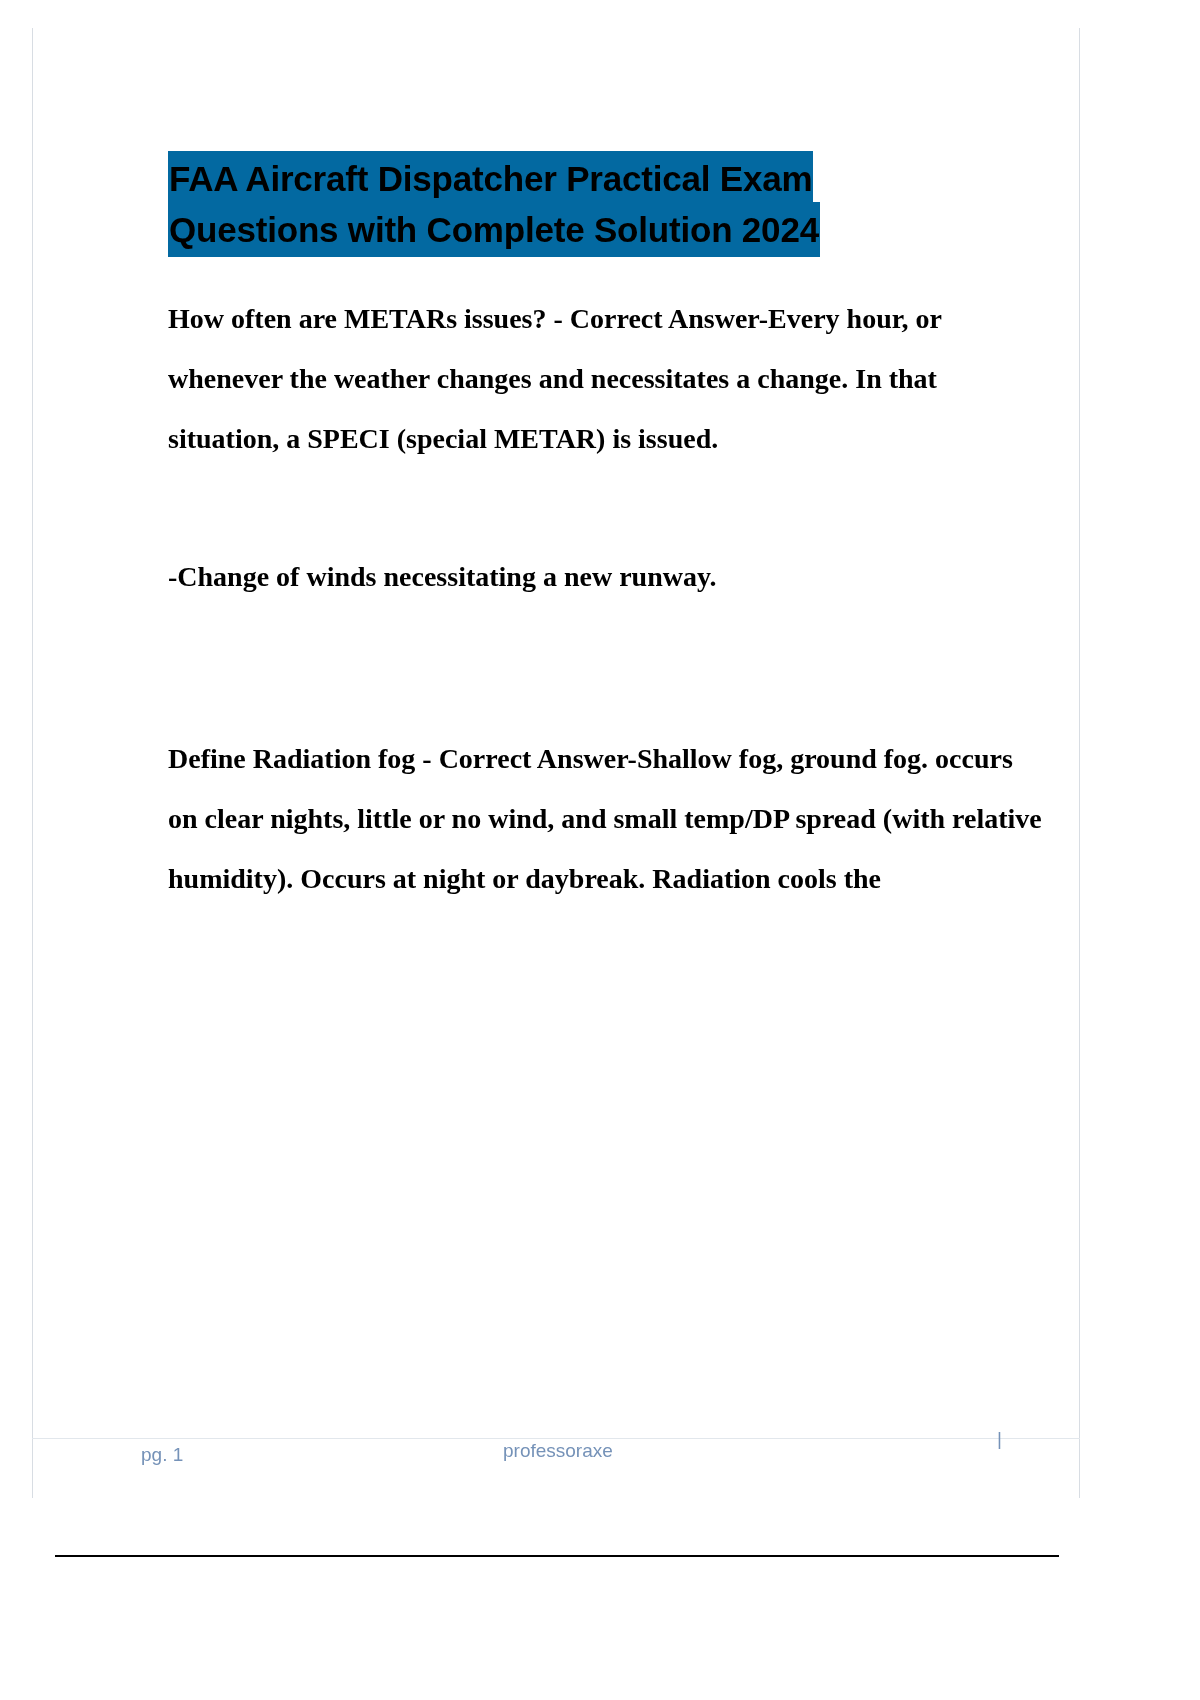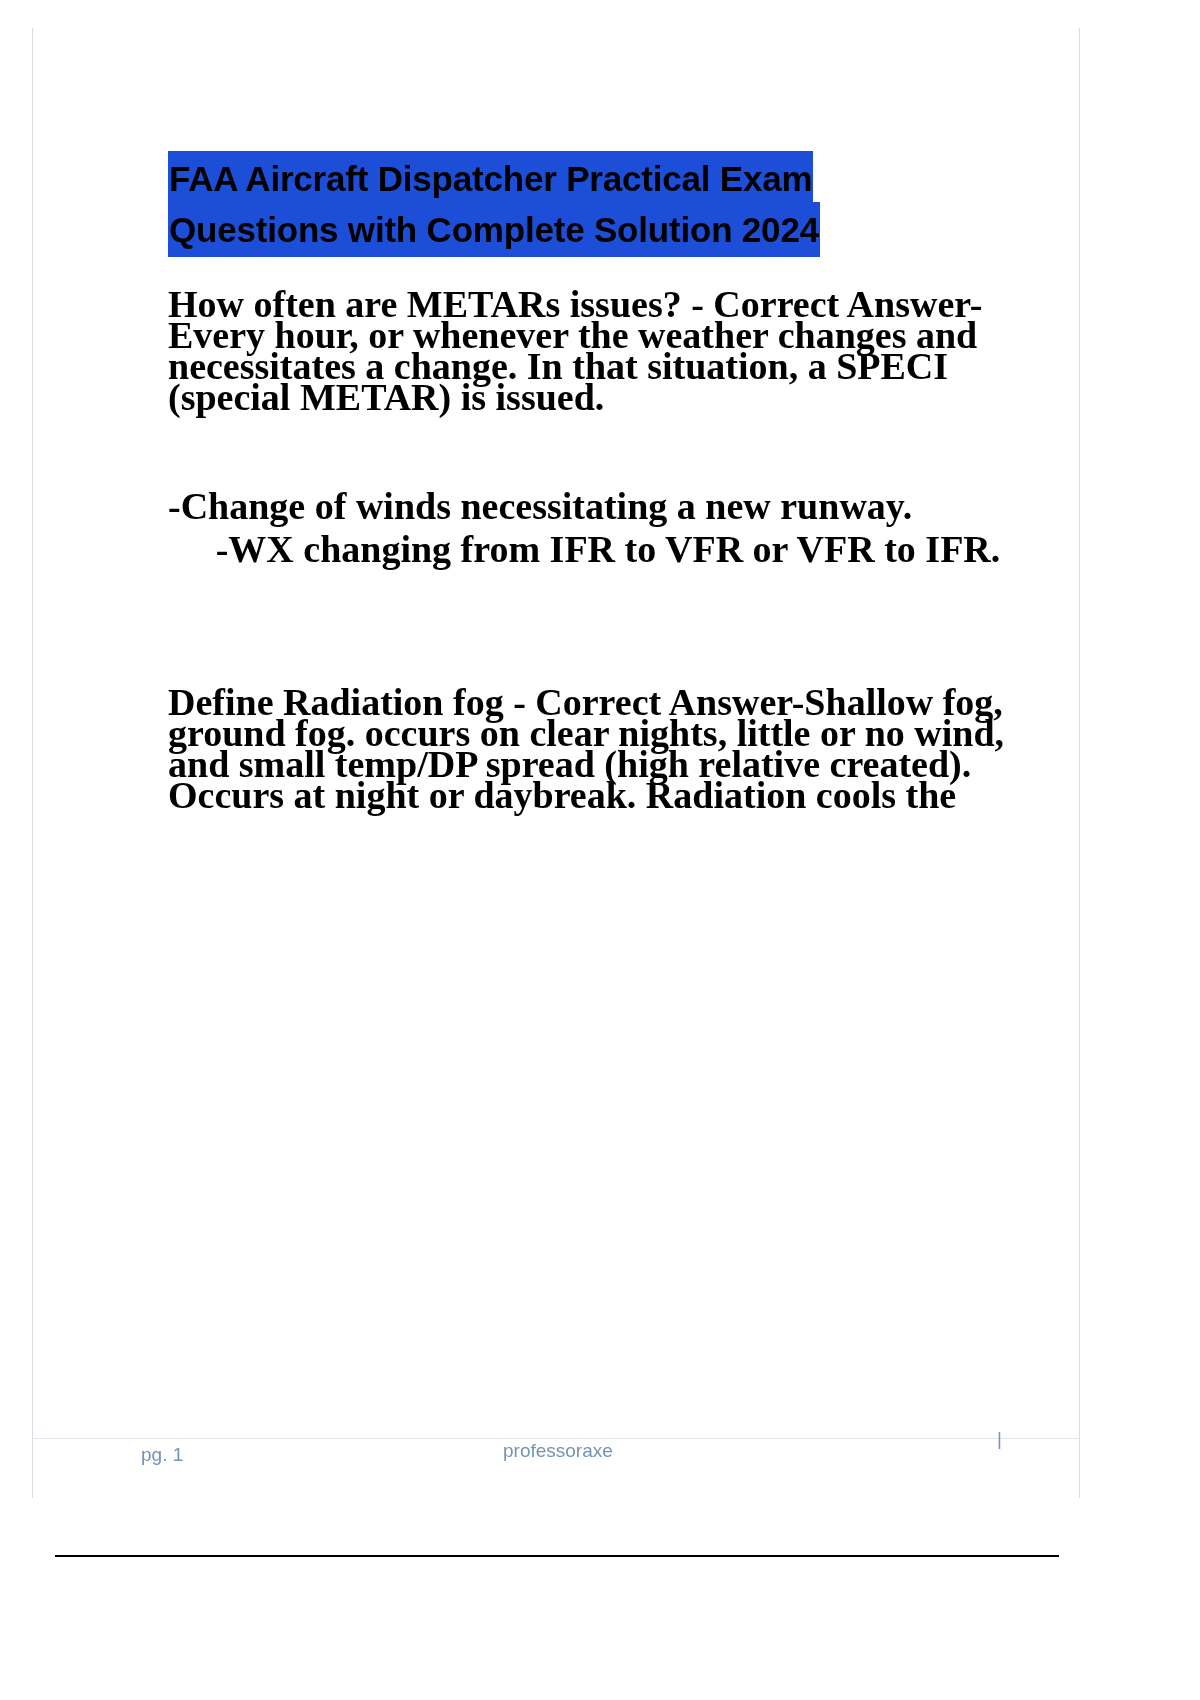--- a/index.html
+++ b/index.html
@@ -62,34 +62,34 @@
   .doc-title {
     font-family: "Liberation Sans", sans-serif;
     font-weight: bold;
     font-size: 35px;
     line-height: 51px;
     color: #000000;
     margin: 0;
     letter-spacing: -0.2px;
   }
   .doc-title .hl {
-    background: #1d4ed8;
+    background: #0369a1;
     padding: 8px 1px;
     box-decoration-break: clone;
     -webkit-box-decoration-break: clone;
   }
 
   .block {
     margin-top: 34px;
   }
   .para {
     font-family: "Liberation Serif", serif;
     font-weight: bold;
-    font-size: 38px;
-    line-height: 31px;
+    font-size: 28px;
+    line-height: 60px;
     color: #000000;
     margin: 0;
   }
   .para + .para {
     margin-top: 12px;
     text-align: center;
   }
 
   .gap-lg { height: 44px; }
 
@@ -139,30 +139,29 @@
       </h1>
 
       <div class="block">
         <p class="para">How often are METARs issues? - Correct Answer-Every hour, or whenever the weather changes and necessitates a change. In that situation, a SPECI (special METAR) is issued.</p>
       </div>
 
       <div class="gap-lg"></div>
 
       <div class="block">
         <p class="para">-Change of winds necessitating a new runway.</p>
-        <p class="para">-WX changing from IFR to VFR or VFR to IFR.</p>
       </div>
 
       <div class="gap-lg"></div>
 
 
       <div class="gap-lg"></div>
 
       <div class="block">
-        <p class="para">Define Radiation fog - Correct Answer-Shallow fog, ground fog. occurs on clear nights, little or no wind, and small temp/DP spread (high relative created). Occurs at night or daybreak. Radiation cools the</p>
+        <p class="para">Define Radiation fog - Correct Answer-Shallow fog, ground fog. occurs on clear nights, little or no wind, and small temp/DP spread (with relative humidity). Occurs at night or daybreak. Radiation cools the</p>
       </div>
 
     </div>
 
   </div>
 
   <div class="footer-rule"></div>
 
   <div class="footer">
     <span class="pg">pg. 1</span>

